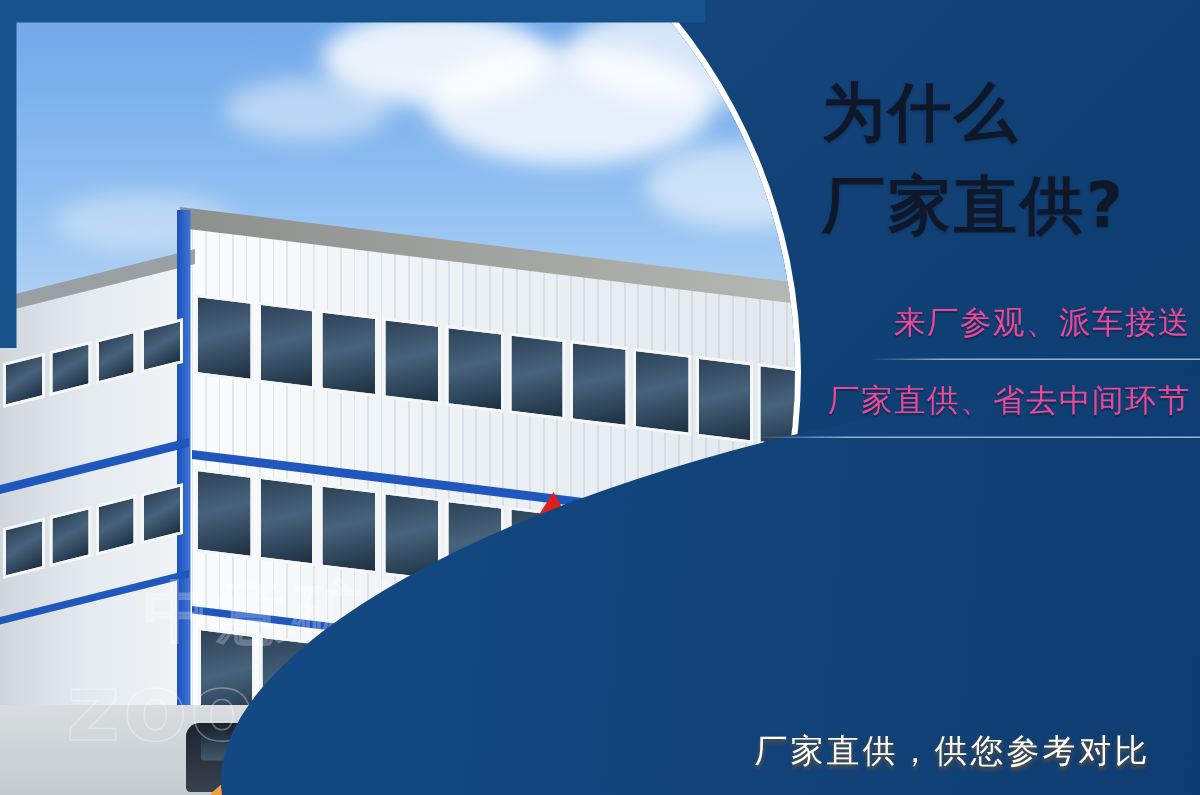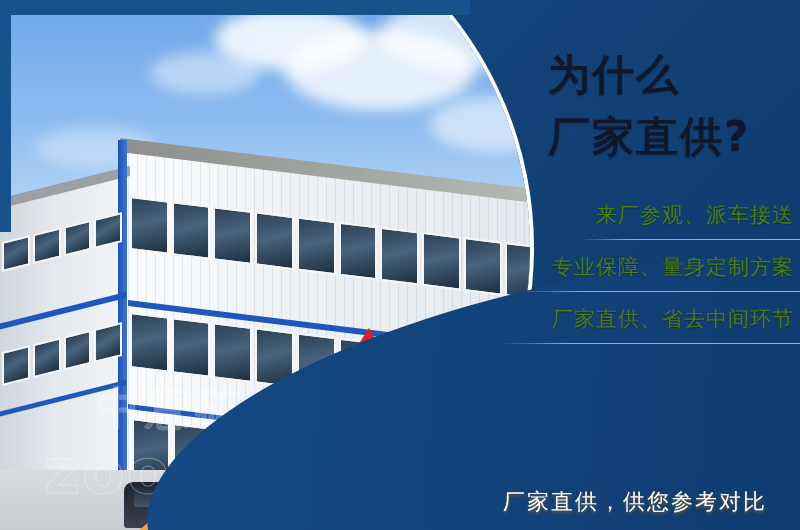--- a/index.html
+++ b/index.html
@@ -217,21 +217,21 @@
 
   .features{
     position:absolute;left:10px;top:198px;width:320px;
   }
   .feature{
     position:relative;
     height:52px;
   }
   .feature .ftxt{
     position:absolute;right:6px;top:2px;
-    color:#4d7c0f;font-size:21px;line-height:30px;
+    color:#ec4899;font-size:21px;line-height:30px;
     letter-spacing:1px;white-space:nowrap;
     text-shadow:0 1px 1px rgba(0,0,0,.3);
     font-family:"DejaVu Sans","Liberation Sans",sans-serif;
   }
   .feature .fline{
     position:absolute;right:0px;bottom:10px;
     height:1px;background:linear-gradient(90deg,rgba(255,255,255,0),rgba(186,212,236,.75) 22%,rgba(186,212,236,.8));
   }
   .f1 .fline{width:220px;}
   .f2 .fline{width:280px;}
@@ -365,24 +365,20 @@
     <div class="headline">
       <span>为什么</span>
       <span class="l2">厂家直供?</span>
     </div>
 
     <div class="features">
       <div class="feature f1">
         <span class="ftxt">来厂参观、派车接送</span>
         <span class="fline"></span>
       </div>
-      <div class="feature f2">
-        <span class="ftxt">专业保障、量身定制方案</span>
-        <span class="fline"></span>
-      </div>
       <div class="feature f3">
         <span class="ftxt">厂家直供、省去中间环节</span>
         <span class="fline"></span>
       </div>
     </div>
   </div>
 
   <div class="caption">厂家直供，供您参考对比</div>
 
 </div>

